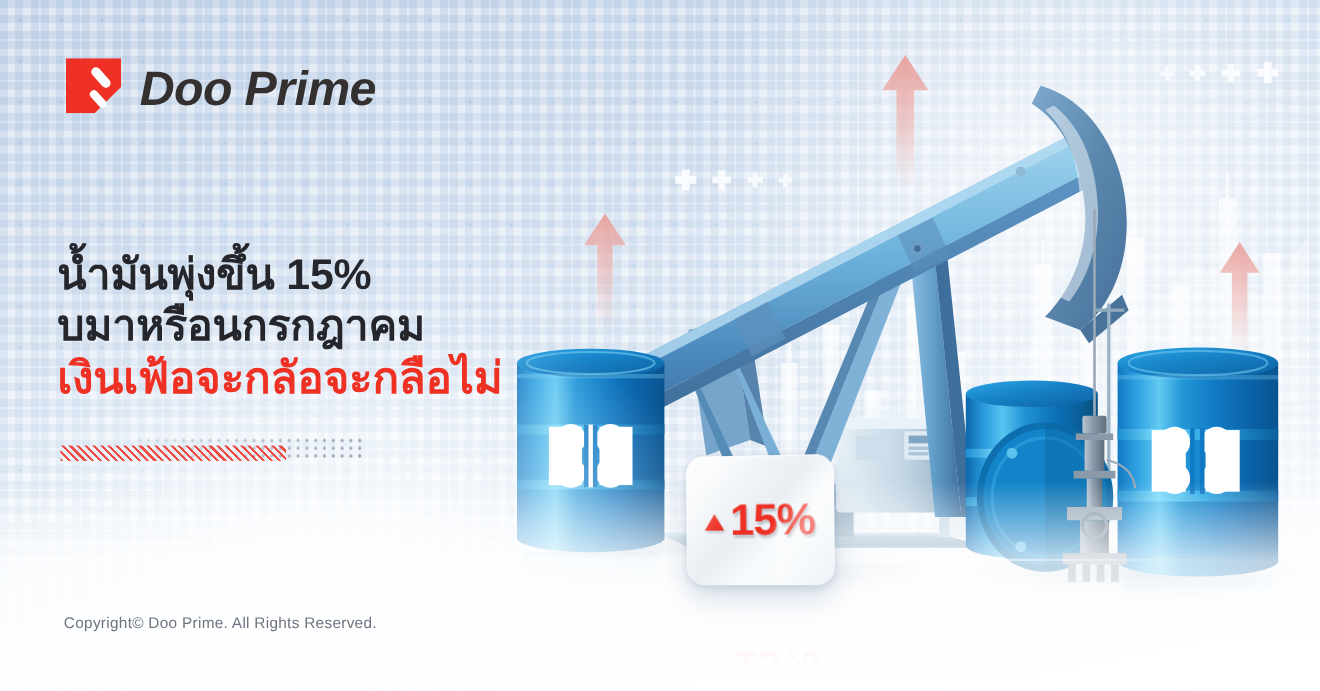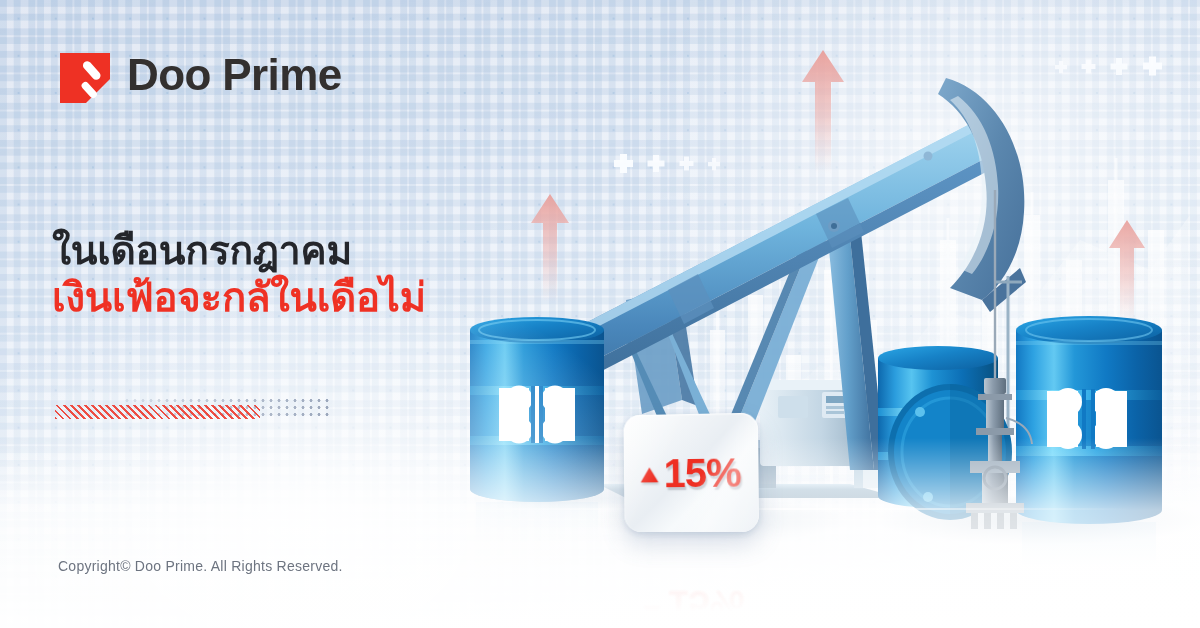--- a/index.html
+++ b/index.html
@@ -50,21 +50,21 @@
   .floor-line{
     position:absolute;left:430px;bottom:118px;width:700px;height:2px;
     background:linear-gradient(to right,rgba(255,255,255,0),rgba(255,255,255,.9),rgba(255,255,255,0));
     pointer-events:none;
   }
 
   
   .arrow{position:absolute;pointer-events:none;}
 
   
-  #logo{position:absolute;left:60px;top:53px;display:flex;align-items:flex-start;gap:17px;}
+  #logo{position:absolute;left:60px;top:53px;display:flex;align-items:flex-end;gap:17px;font-style:italic;}
   #logo-mark{width:50px;height:50px;position:relative;}
   #logo-text{font-size:44px;font-weight:bold;color:#33302f;letter-spacing:-.6px;line-height:1;white-space:nowrap;}
 
   
   #headline{position:absolute;left:52px;top:228px;line-height:1.19;}
   .hl-line{font-size:39px;font-weight:bold;color:#24262b;white-space:nowrap;letter-spacing:-.2px;}
   .hl-line.accent{color:#ef3124;font-size:40px;}
 
   
   #divider{position:absolute;left:55px;top:397px;width:275px;height:26px;}
@@ -459,22 +459,23 @@
   <div id="logo">
     <svg id="logo-mark" viewBox="0 0 50 50">
       <path d="M0,0 H50 V26 L26,50 H0 Z" fill="#ee3124"></path>
       <rect x="27.5" y="6.5" width="8.5" height="22" rx="4.2" fill="#ffffff" transform="rotate(-42 31.75 17.5)"></rect>
       <rect x="25.5" y="27.5" width="7.5" height="19" rx="3.7" fill="#ffffff" transform="rotate(-42 29.25 37)"></rect>
     </svg>
     <span id="logo-text">Doo Prime</span>
   </div>
 
   <div id="headline">
-    <div class="hl-line">ในเดือนกรกฎาคม</div>
-    <div class="hl-line accent">เงินเฟ้อจะกลัในเดือไม่</div>
+    <div class="hl-line">น้ำมันพุ่งขึ้น 15%</div>
+    <div class="hl-line">บมาหรือนกรกฎาคม</div>
+    <div class="hl-line accent">เงินเฟ้อจะกลัอจะกลือไม่</div>
   </div>
 
   <div id="divider">
     <div id="dotfield"></div>
     <div id="hatch"></div>
   </div>
 
   <div id="copyright">Copyright© Doo Prime. All Rights Reserved.</div>
 
 </div>

